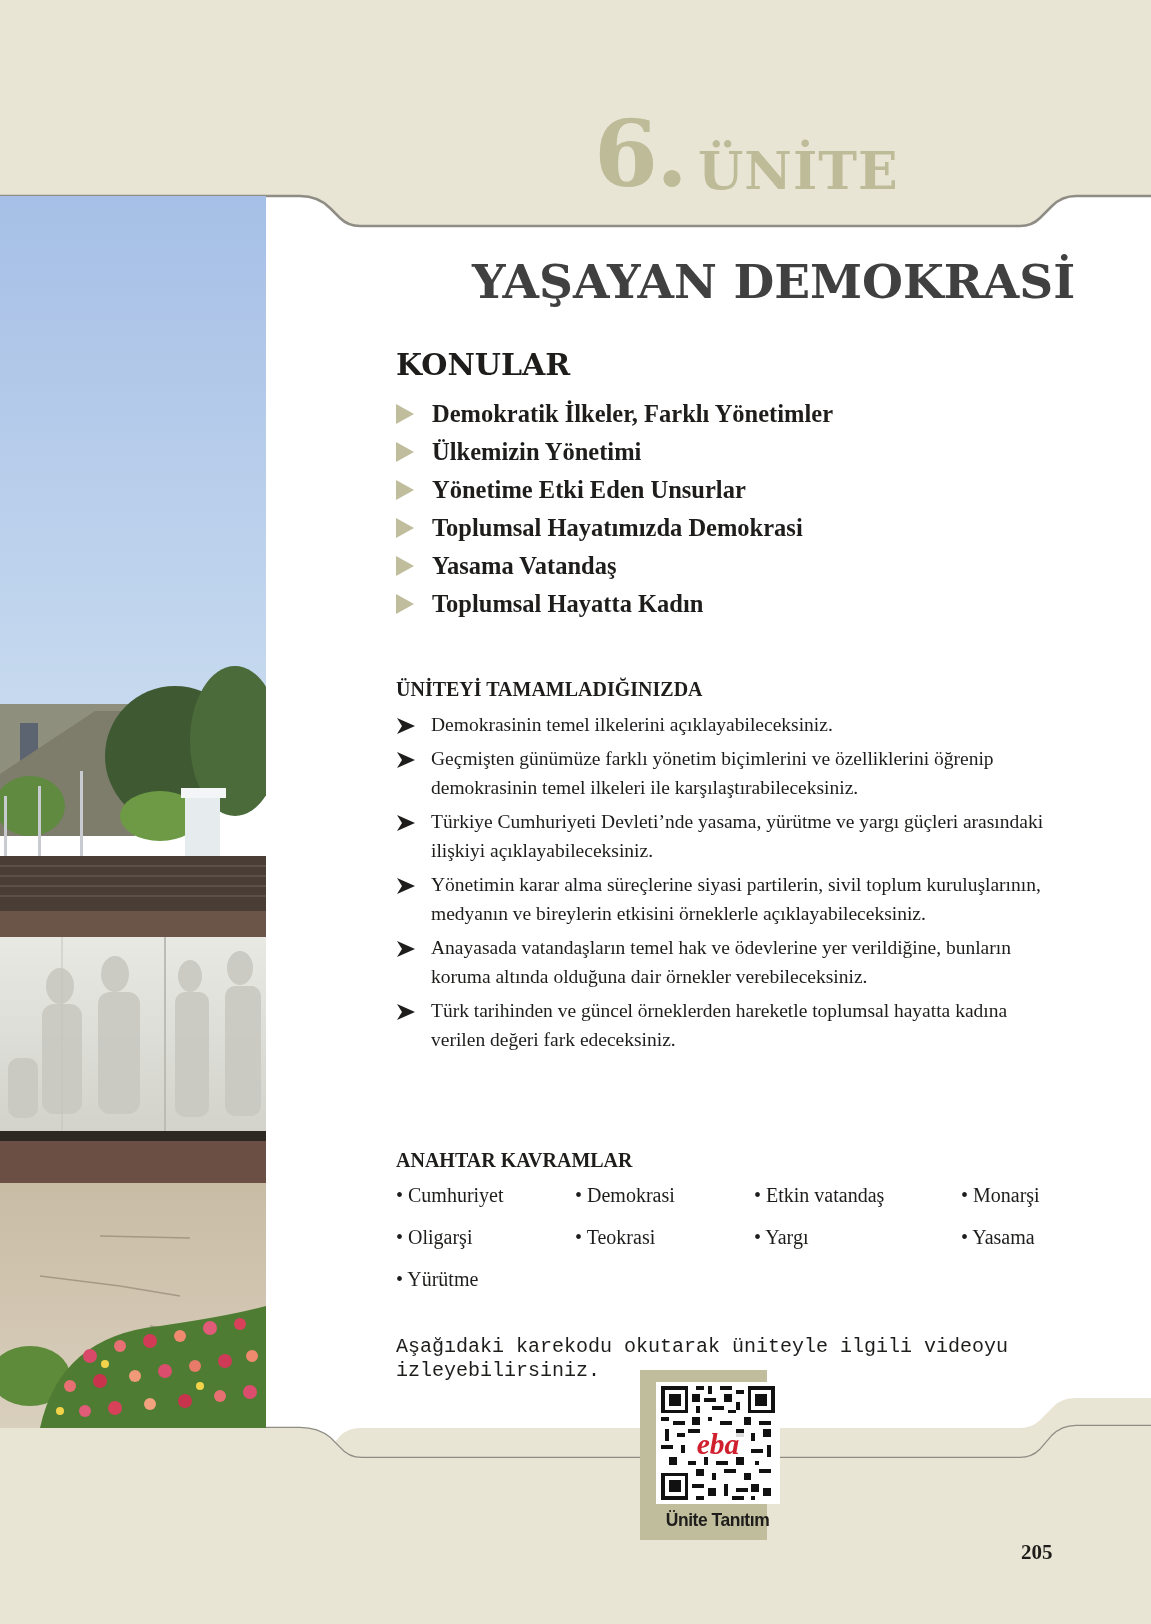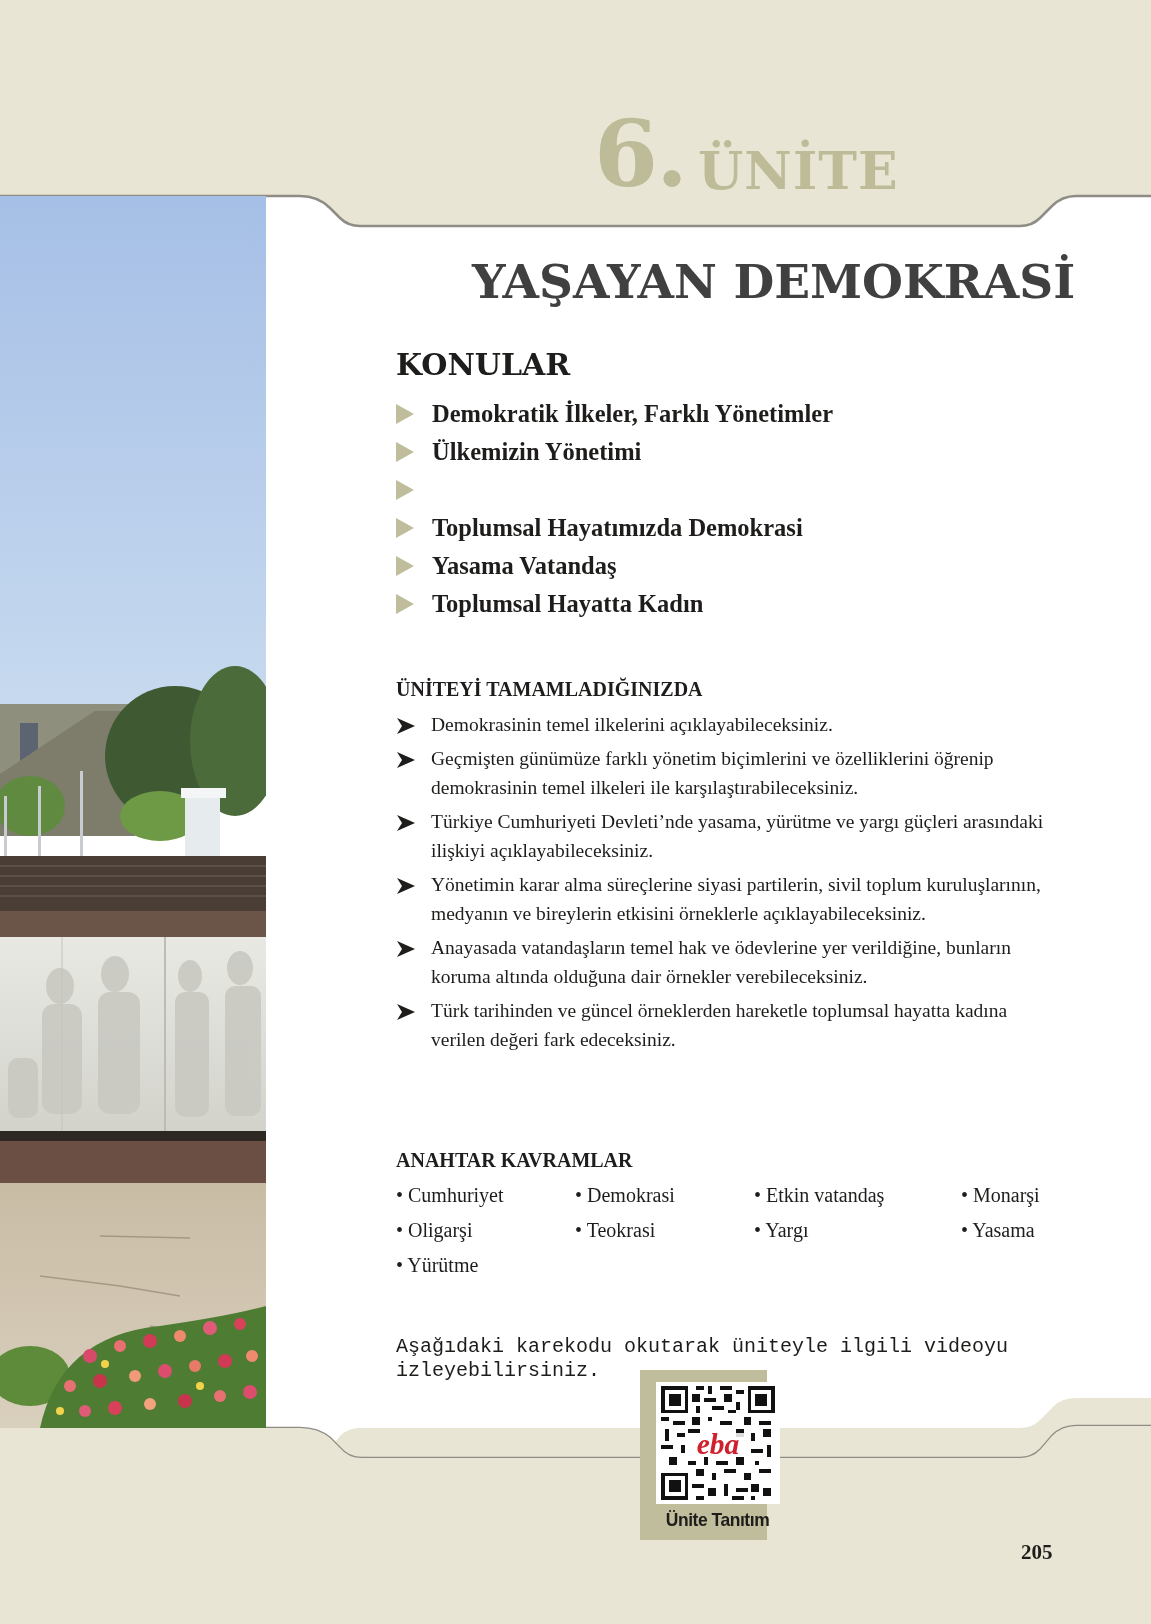--- a/index.html
+++ b/index.html
@@ -10,21 +10,21 @@
   .unit-word { position: absolute; left: 698px; top: 145px; font-family: "DejaVu Serif", serif; font-weight: bold; font-size: 52px; color: #bdbb98; line-height: 1; letter-spacing: 1px; }
   .title { position: absolute; left: 472px; top: 258px; font-family: "DejaVu Serif", serif; font-weight: bold; font-size: 47px; line-height: 1; letter-spacing: 0px; color: #404040; }
   .konular-h { position: absolute; left: 396px; top: 350px; font-family: "DejaVu Serif", serif; font-weight: bold; font-size: 30px; line-height: 1; }
   .topics { position: absolute; left: 396px; top: 395px; margin: 0; padding: 0; list-style: none; }
   .topics li { height: 38px; display: flex; align-items: center; font-weight: bold; font-size: 24.5px; }
   .tri { width: 0; height: 0; border-top: 10px solid transparent; border-bottom: 10px solid transparent; border-left: 18px solid #c0bd9c; margin-right: 18px; }
   .sec-h { position: absolute; left: 396px; font-size: 20px; font-weight: bold; letter-spacing: 0px; line-height: 1; }
   .goals { position: absolute; left: 396px; top: 710px; width: 670px; margin: 0; padding: 0; list-style: none; }
   .goals li { position: relative; padding-left: 35px; font-size: 19.5px; line-height: 29px; margin-bottom: 5px; }
   .goals .arrow { position: absolute; left: 0; top: 7px; width: 20px; height: 18px; }
-  .concepts { position: absolute; left: 396px; top: 1181px; width: 680px; display: grid; grid-template-columns: 179px 179px 207px 120px; row-gap: 6px; }
+  .concepts { position: absolute; left: 396px; top: 1181px; width: 680px; display: grid; grid-template-columns: 179px 179px 207px 120px; row-gap: 13px; }
   .concepts div { font-size: 20px; line-height: 29px; white-space: nowrap; }
   .qr-note { position: absolute; left: 396px; top: 1335px; font-size: 20px; line-height: 1.2; font-family: Liberation Mono, monospace; }
   .qr-box { position: absolute; left: 640px; top: 1370px; width: 127px; height: 170px; background: #bfbd9c; }
   .qr-inner { position: absolute; left: 16px; top: 12px; width: 124px; height: 122px; background: #fff; }
   .qr-label { position: absolute; left: 0; top: 139px; width: 155px; text-align: center; font-family: "Liberation Sans", "DejaVu Sans", sans-serif; font-weight: bold; font-size: 19px; color: #1e1d1b; letter-spacing: -0.5px; transform: scaleX(0.92); }
   .page-num { position: absolute; left: 1021px; top: 1540px; font-weight: bold; font-size: 21px; }
 </style>
 </head>
 <body>
 
@@ -142,20 +142,21 @@
   <li>
       <span class="tri"></span>
       <span>Demokratik İlkeler, Farklı Yönetimler</span>
     </li>
   <li>
       <span class="tri"></span>
       <span>Ülkemizin Yönetimi</span>
     </li>
   <li>
       <span class="tri"></span>
+      <span>Yönetime Etki Eden Unsurlar</span>
     </li>
   <li>
       <span class="tri"></span>
       <span>Toplumsal Hayatımızda Demokrasi</span>
     </li>
   <li>
       <span class="tri"></span>
       <span>Yasama Vatandaş</span>
     </li>
   <li>

